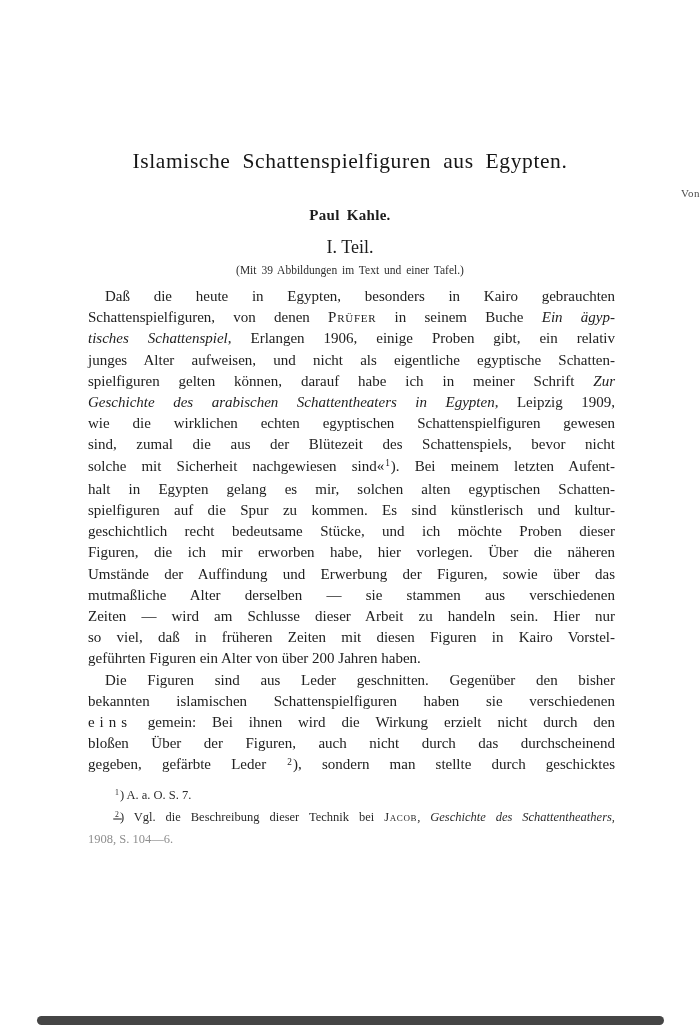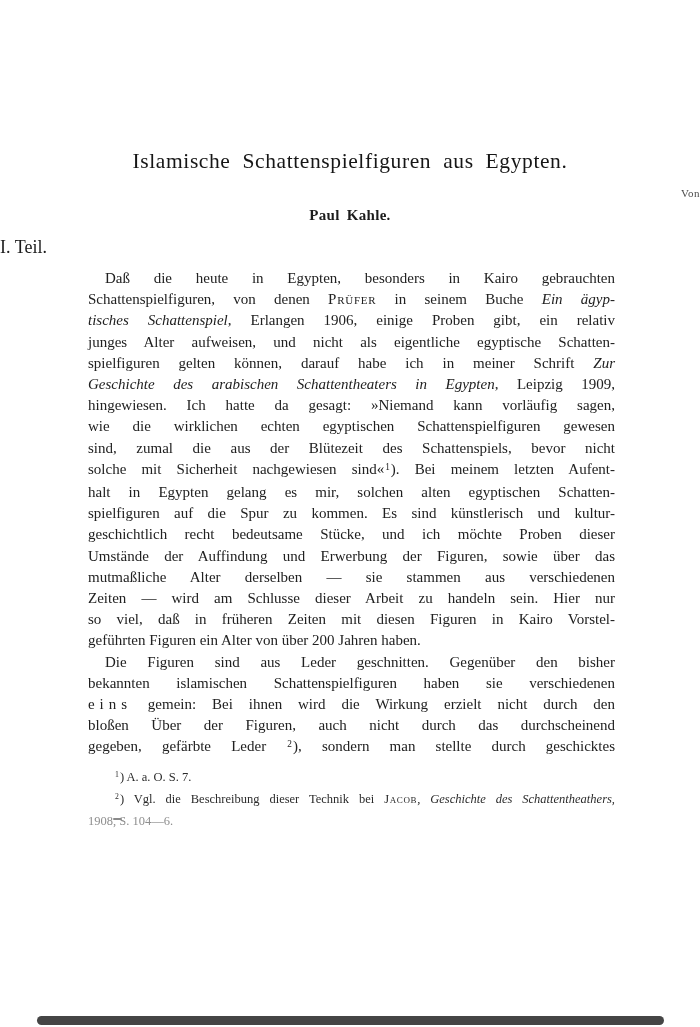--- a/index.html
+++ b/index.html
@@ -33,21 +33,21 @@
     margin-top:8px;
     text-align:center;
     font-size:15px;
     font-weight:bold;
     word-spacing:3px;
     letter-spacing:0.3px;
     color:#1c1c1c;
   }
   .part{
     margin-top:13px;
-    text-align:left;
+    text-align:center;
     font-size:18px;
     color:#1c1c1c;
   }
   .subtitle{
     margin-top:6px;
     text-align:center;
     font-size:11.5px;
     word-spacing:2px;
     color:#2e2e2e;
   }
@@ -99,35 +99,36 @@
   }
 </style>
 </head>
 <body>
 
 <div class="page">
   <h1 class="title">Islamische Schattenspielfiguren aus Egypten.</h1>
   <div class="byline">Von</div>
   <div class="author">Paul Kahle.</div>
   <div class="part">I. Teil.</div>
+  <div class="subtitle">(Mit 39 Abbildungen im Text und einer Tafel.)</div>
 
   <div class="body-text" id="body-text">
       <div class="line ind"><span>Daß die heute in Egypten, besonders in Kairo gebrauchten</span></div>
       <div class="line"><span>Schattenspielfiguren, von denen </span><span class="sc">Prüfer</span><span> in seinem Buche </span><span class="it">Ein ägyp-</span></div>
       <div class="line"><span class="it">tisches Schattenspiel</span><span>, Erlangen 1906, einige Proben gibt, ein relativ</span></div>
       <div class="line"><span>junges Alter aufweisen, und nicht als eigentliche egyptische Schatten-</span></div>
       <div class="line"><span>spielfiguren gelten können, darauf habe ich in meiner Schrift </span><span class="it">Zur</span></div>
       <div class="line"><span class="it">Geschichte des arabischen Schattentheaters in Egypten</span><span>, Leipzig 1909,</span></div>
-      <div class="line"><span>hingewiesen. Ich hatte da gesagt: »Niemand kann vorläufig sagen,</span></div>
       <div class="line"><span>wie die wirklichen echten egyptischen Schattenspielfiguren gewesen</span></div>
       <div class="line"><span>sind, zumal die aus der Blütezeit des Schattenspiels, bevor nicht</span></div>
       <div class="line"><span>solche mit Sicherheit nachgewiesen sind«</span><span class="sup">1</span><span>). Bei meinem letzten Aufent-</span></div>
       <div class="line"><span>halt in Egypten gelang es mir, solchen alten egyptischen Schatten-</span></div>
       <div class="line"><span>spielfiguren auf die Spur zu kommen. Es sind künstlerisch und kultur-</span></div>
       <div class="line"><span>geschichtlich recht bedeutsame Stücke, und ich möchte Proben dieser</span></div>
+      <div class="line"><span>Figuren, die ich mir erworben habe, hier vorlegen. Über die näheren</span></div>
       <div class="line"><span>Umstände der Auffindung und Erwerbung der Figuren, sowie über das</span></div>
       <div class="line"><span>mutmaßliche Alter derselben — sie stammen aus verschiedenen</span></div>
       <div class="line"><span>Zeiten — wird am Schlusse dieser Arbeit zu handeln sein. Hier nur</span></div>
       <div class="line"><span>so viel, daß in früheren Zeiten mit diesen Figuren in Kairo Vorstel-</span></div>
       <div class="line last"><span>geführten Figuren ein Alter von über 200 Jahren haben.</span></div>
       <div class="line ind"><span>Die Figuren sind aus Leder geschnitten. Gegenüber den bisher</span></div>
       <div class="line"><span>bekannten islamischen Schattenspielfiguren haben sie verschiedenen</span></div>
       <div class="line"><span class="ls">eins</span><span> gemein: Bei ihnen wird die Wirkung erzielt nicht durch den</span></div>
       <div class="line"><span>bloßen Über der Figuren, auch nicht durch das durchscheinend</span></div>
       <div class="line"><span>gegeben, gefärbte Leder </span><span class="sup">2</span><span>), sondern man stellte durch geschicktes</span></div>

